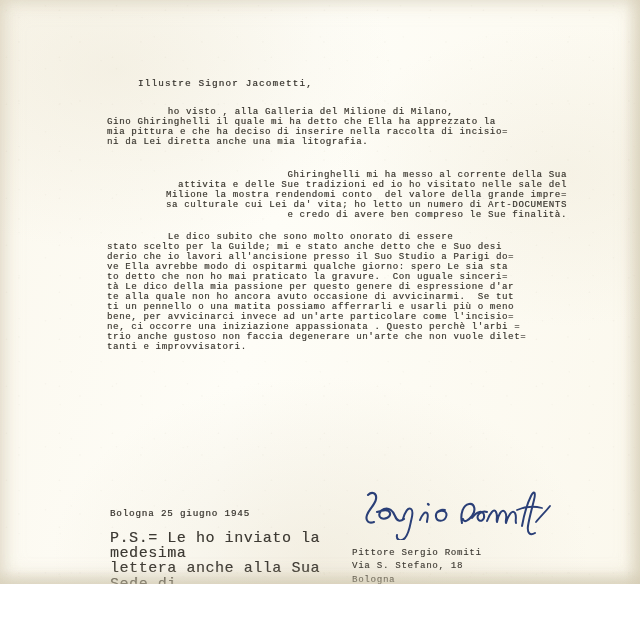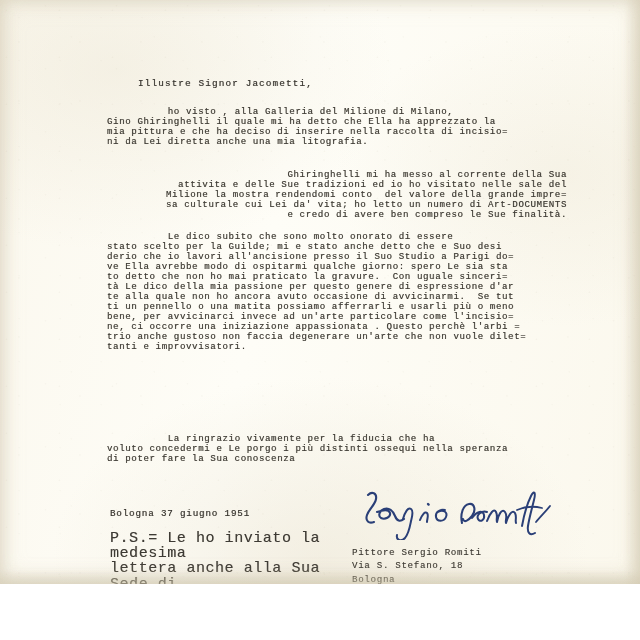--- a/index.html
+++ b/index.html
@@ -189,23 +189,20 @@
 to detto che non ho mai praticato la gravure.  Con uguale sinceri=
 tà Le dico della mia passione per questo genere di espressione d'ar
 te alla quale non ho ancora avuto occasione di avvicinarmi.  Se tut
 ti un pennello o una matita possiamo afferrarli e usarli più o meno
 bene, per avvicinarci invece ad un'arte particolare come l'incisio=
 ne, ci occorre una iniziazione appassionata . Questo perchè l'arbi =
 trio anche gustoso non faccia degenerare un'arte che non vuole dilet=
 tanti e improvvisatori.</div>
 
 
-  <div class="para" id="para-5">          La ringrazio vivamente per la fiducia che ha
-voluto concedermi e Le porgo i più distinti ossequi nella speranza
-di poter fare la Sua conoscenza</div>
 
   <div id="signature" title="Sergio Romiti">
     <svg viewBox="0 0 210 62" xmlns="http://www.w3.org/2000/svg">
 
       <path d="M8 17 C12 13, 17 15, 16 21 C15 27, 9 31, 7 37 C5 43, 9 46, 14 44" stroke-width="2.1"></path>
 
       <path d="M17 34 C23 32, 29 31, 30 35 C31 39, 25 42, 21 40 C18 38, 19 33, 24 31
                C29 29, 33 33, 35 38 C37 43, 40 44, 44 41" stroke-width="2.1"></path>
 
       <path d="M43 41 C45 34, 48 29, 51 31 C54 33, 52 39, 51 43
@@ -226,21 +223,21 @@
                C148 38, 152 31, 155 35 C157 39, 155 42, 156 45" stroke-width="2.0"></path>
 
       <path d="M162 48 C164 37, 168 24, 171 18 C174 12, 176 14, 174 22
                C172 30, 169 41, 168 48 C167 55, 170 58, 175 55" stroke-width="2.0"></path>
       <path d="M157 32 C164 29, 174 28, 182 30" stroke-width="1.8"></path>
 
       <path d="M176 44 C181 38, 187 32, 190 28" stroke-width="1.8"></path>
     </svg>
   </div>
 
-  <div class="tw" id="date-line">Bologna 37 giugno 1951</div>
+  <div class="tw" id="date-line">Bologna 25 giugno 1945</div>
 
   <div id="postscript">P.S.= Le ho inviato la medesima
 lettera anche alla Sua Sede di
 Parigi,non sapendo come meglio
 indirizzare,</div>
 
   <div id="sender-block">Pittore Sergio Romiti
 Via S. Stefano, 18
 Bologna</div>
 

